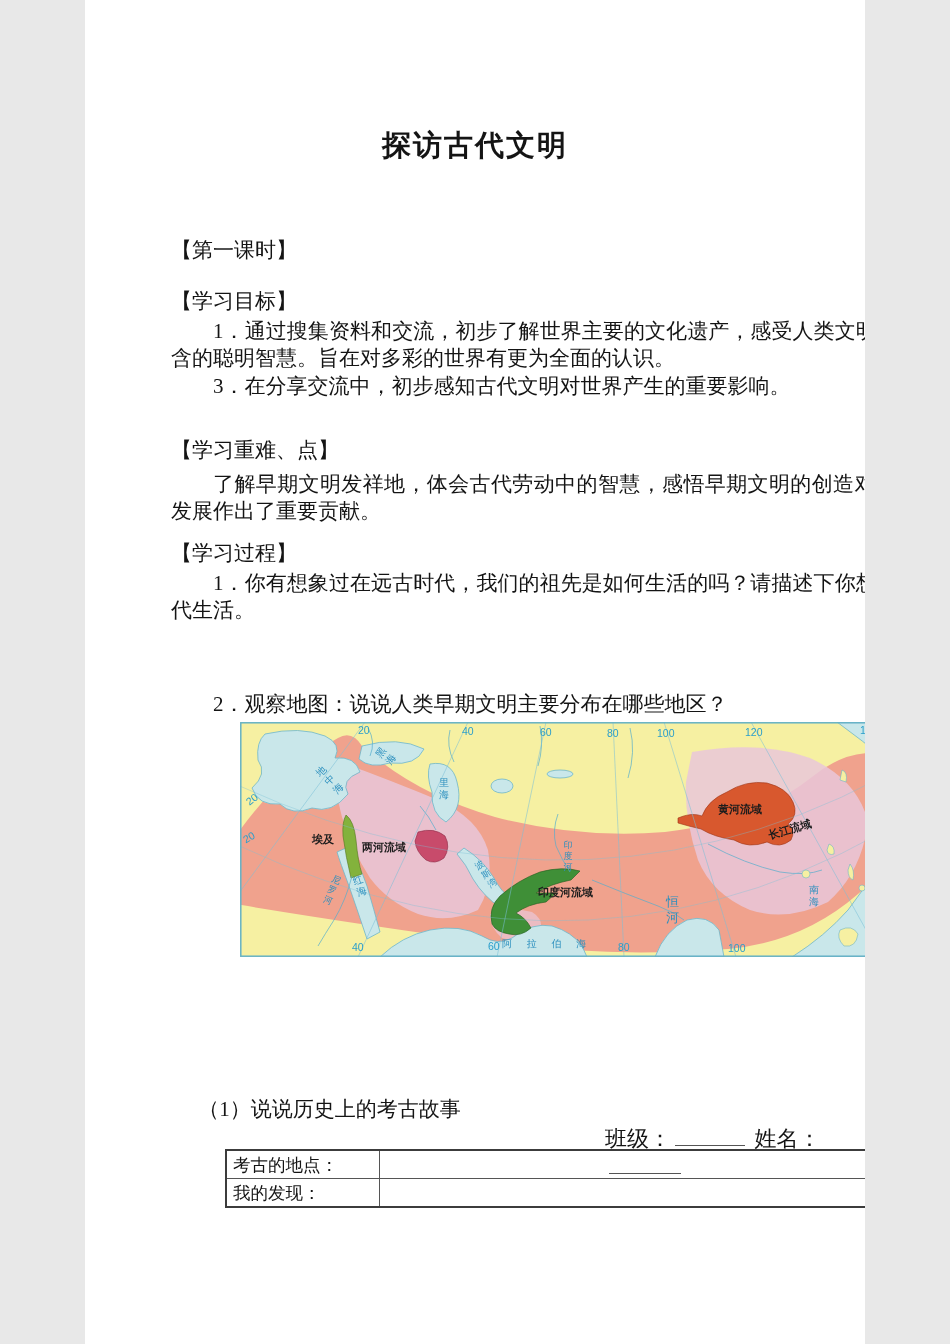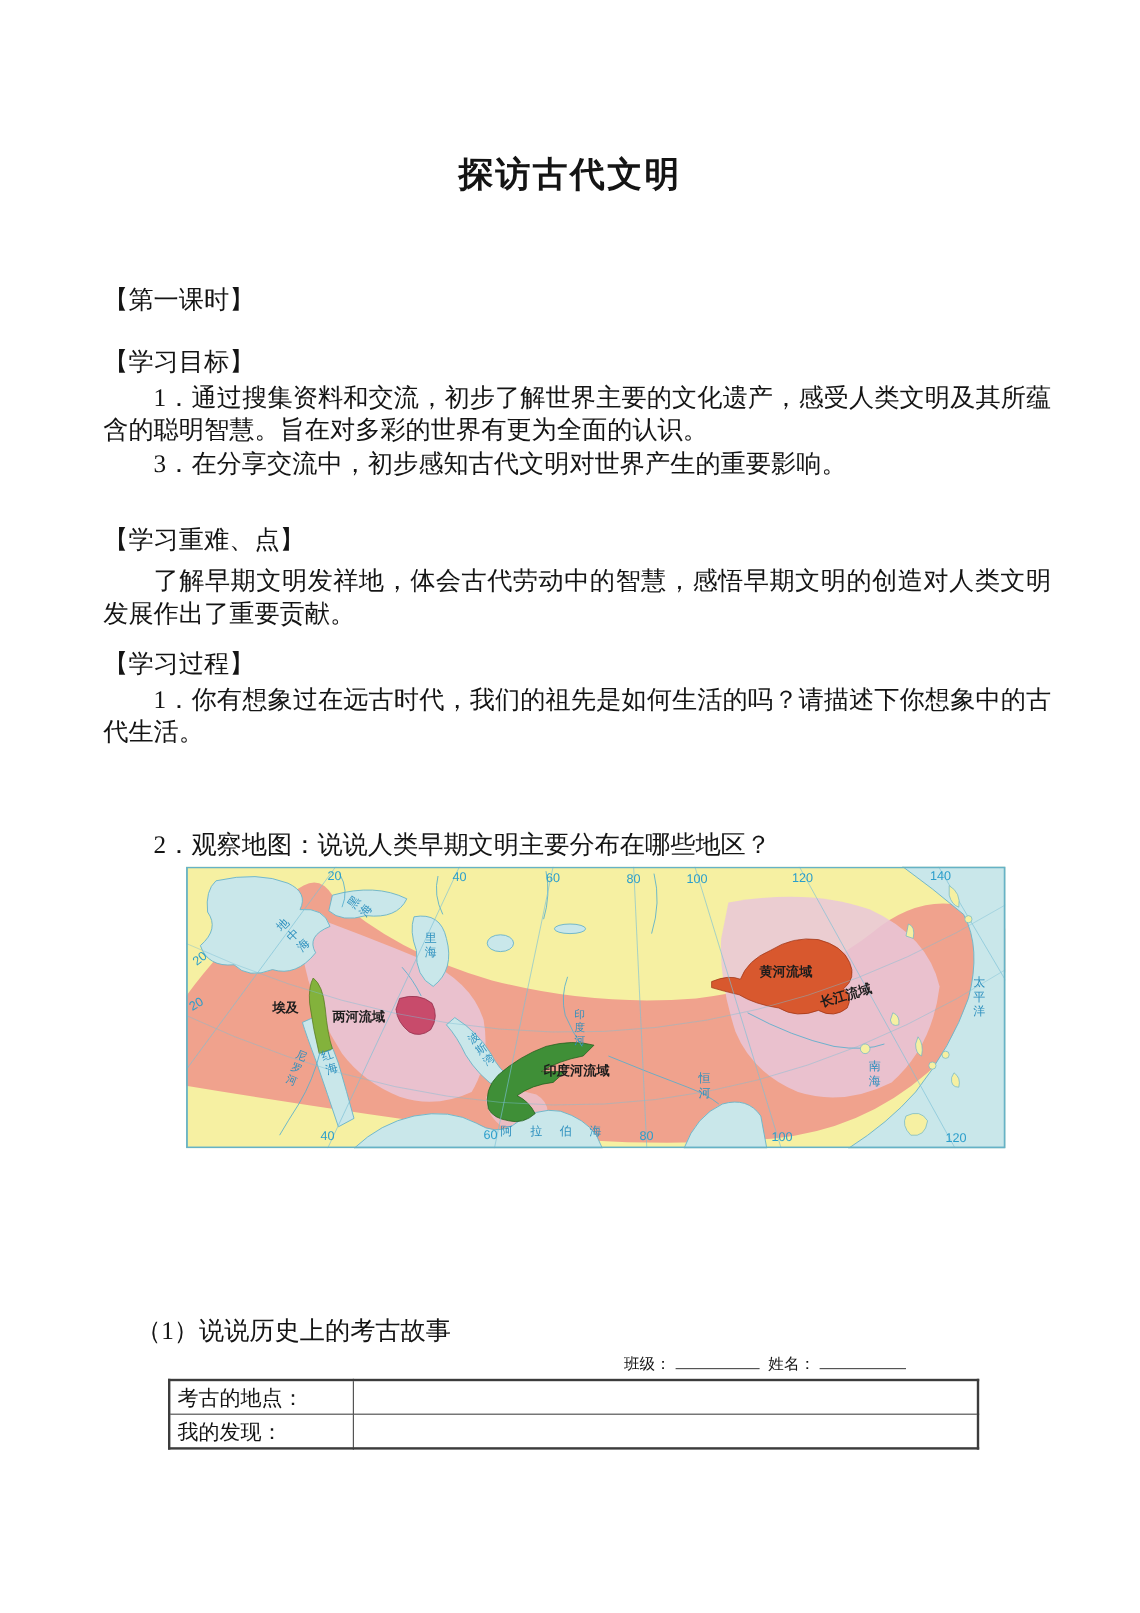--- a/index.html
+++ b/index.html
@@ -1,25 +1,25 @@
 <!DOCTYPE html>
 <html><head>
 <meta charset="utf-8">
 <style>
   html,body{margin:0;padding:0;background:#e8e8e8;}
-  .page{position:relative;width:950px;height:1344px;margin:0 auto;background:#ffffff;
+  .page{position:relative;width:780px;height:1344px;margin:0 auto;background:#ffffff;
         font-family:"Liberation Serif","DejaVu Serif",serif;color:#141414;overflow:hidden;}
   .abs{position:absolute;}
   .title{left:0;right:0;top:126px;text-align:center;font-size:29px;font-weight:bold;letter-spacing:2px;}
   .sec{left:86px;font-size:21px;font-weight:normal;}
   .body-text{left:86px;width:790px;font-size:21px;line-height:27.4px;text-align:justify;}
   .indent{text-indent:2em;}
   .indent-sm{text-indent:1.3em;}
   
-  .classline{left:520px;top:1124px;font-size:13px;}
+  .classline{left:520px;top:1124px;font-size:22px;}
   .blank{display:inline-block;width:70px;border-bottom:1.5px solid #555;height:16px;vertical-align:baseline;margin:0 4px;}
   
   .wtable{left:140px;top:1149px;width:676px;border:2px solid #3c3c3c;border-collapse:collapse;}
   .wtable td{border:1px solid #555;font-size:17.5px;height:27px;padding:0 6px;}
   .wtable .lbl{width:140px;}
   
   .map{left:155px;top:722px;width:683px;height:235px;overflow:hidden;
        font-family:"Liberation Sans","DejaVu Sans",sans-serif;}
   .map svg{position:absolute;left:0;top:0;}
   .ml{position:absolute;color:#2b8fbe;font-size:10px;line-height:1.15;white-space:nowrap;}
@@ -126,21 +126,21 @@
 
     <div class="ml mv" style="left:84px;top:40px;transform:rotate(-45deg)">地中海</div>
     <div class="ml mv" style="left:140px;top:22px;transform:rotate(-55deg)">黑海</div>
     <div class="ml mv" style="left:198px;top:55px">里海</div>
     <div class="ml mv" style="left:114px;top:152px;transform:rotate(-18deg)">红海</div>
     <div class="ml mv" style="left:240px;top:136px;transform:rotate(-35deg);font-size:9px">波斯湾</div>
     <div class="ml" style="left:262px;top:216px;letter-spacing:6px">阿 拉 伯 海</div>
     <div class="ml mv" style="left:568px;top:162px">南海</div>
     <div class="ml mv" style="left:655px;top:92px">太平洋</div>
     <div class="ml mv" style="left:322px;top:118px;font-size:9px">印度河</div>
-    <div class="ml mv" style="left:426px;top:172px;font-size:10px">恒河</div>
+    <div class="ml mv" style="left:426px;top:172px;font-size:13px">恒河</div>
     <div class="ml mv" style="left:86px;top:152px;transform:rotate(22deg);font-size:9px">尼罗河</div>
 
     <div class="mt" style="left:118px;top:3px">20</div>
     <div class="mt" style="left:222px;top:4px">40</div>
     <div class="mt" style="left:300px;top:5px">60</div>
     <div class="mt" style="left:367px;top:6px">80</div>
     <div class="mt" style="left:417px;top:6px">100</div>
     <div class="mt" style="left:505px;top:5px">120</div>
     <div class="mt" style="left:620px;top:3px">140</div>
 

